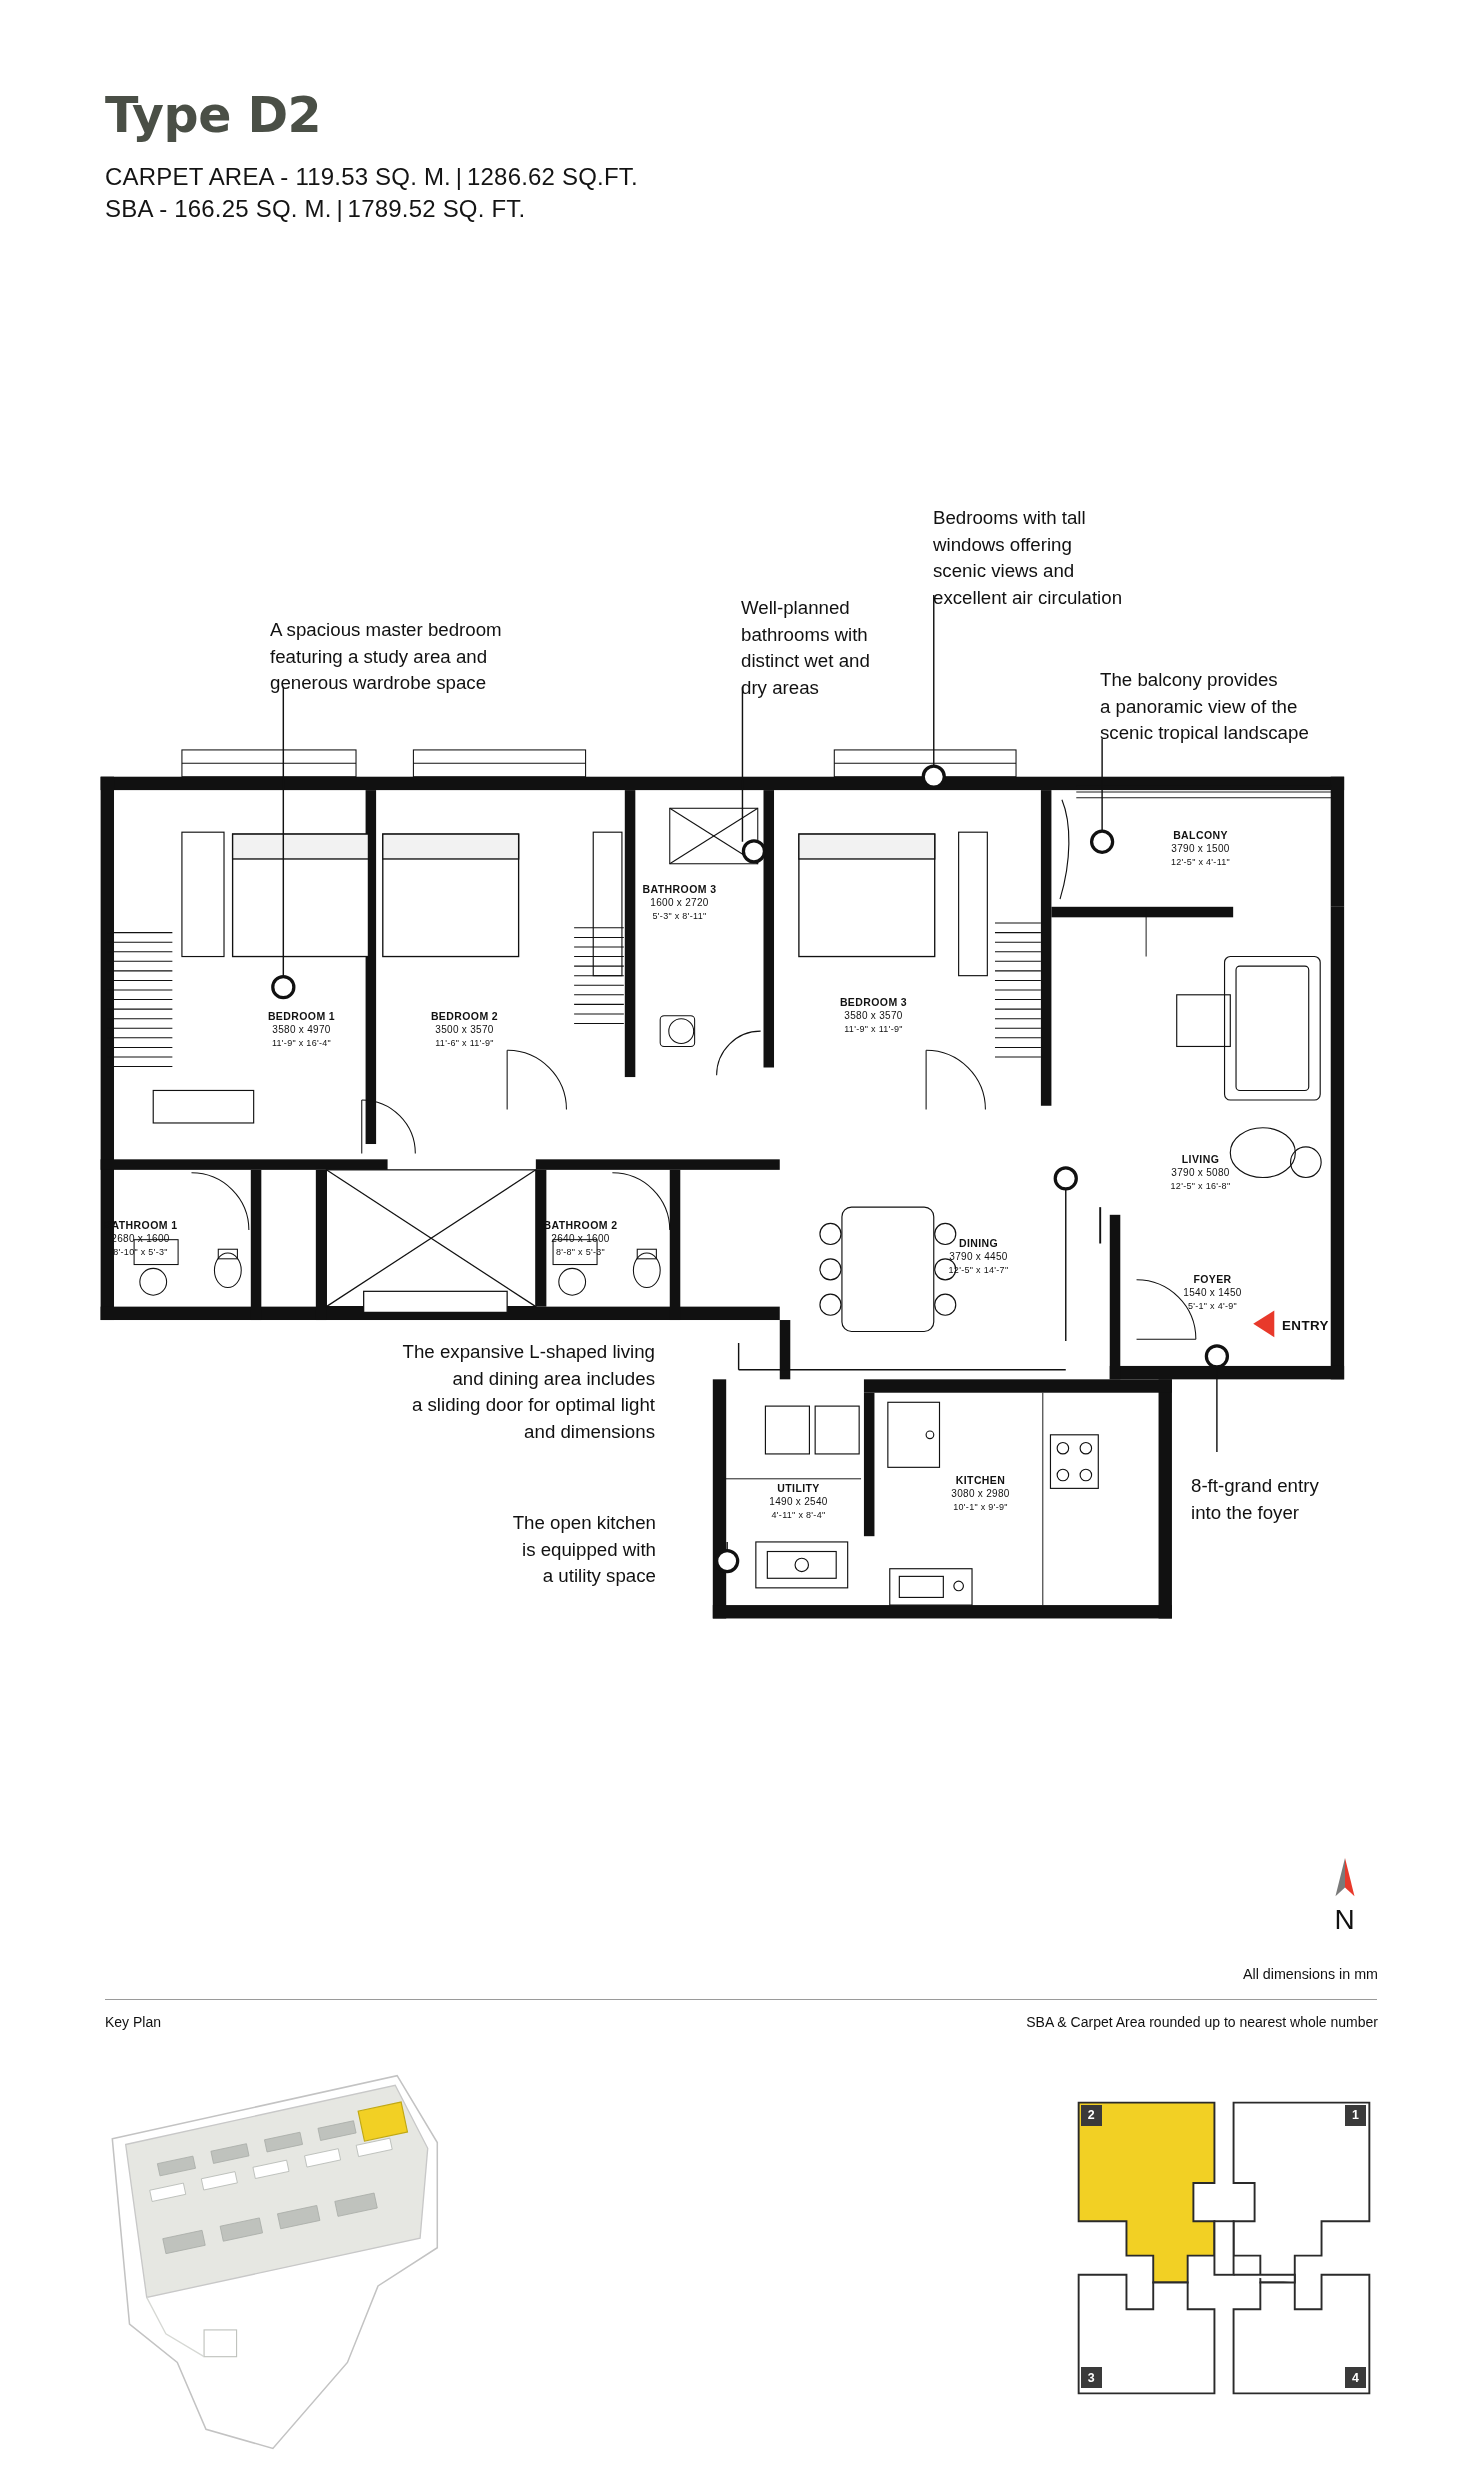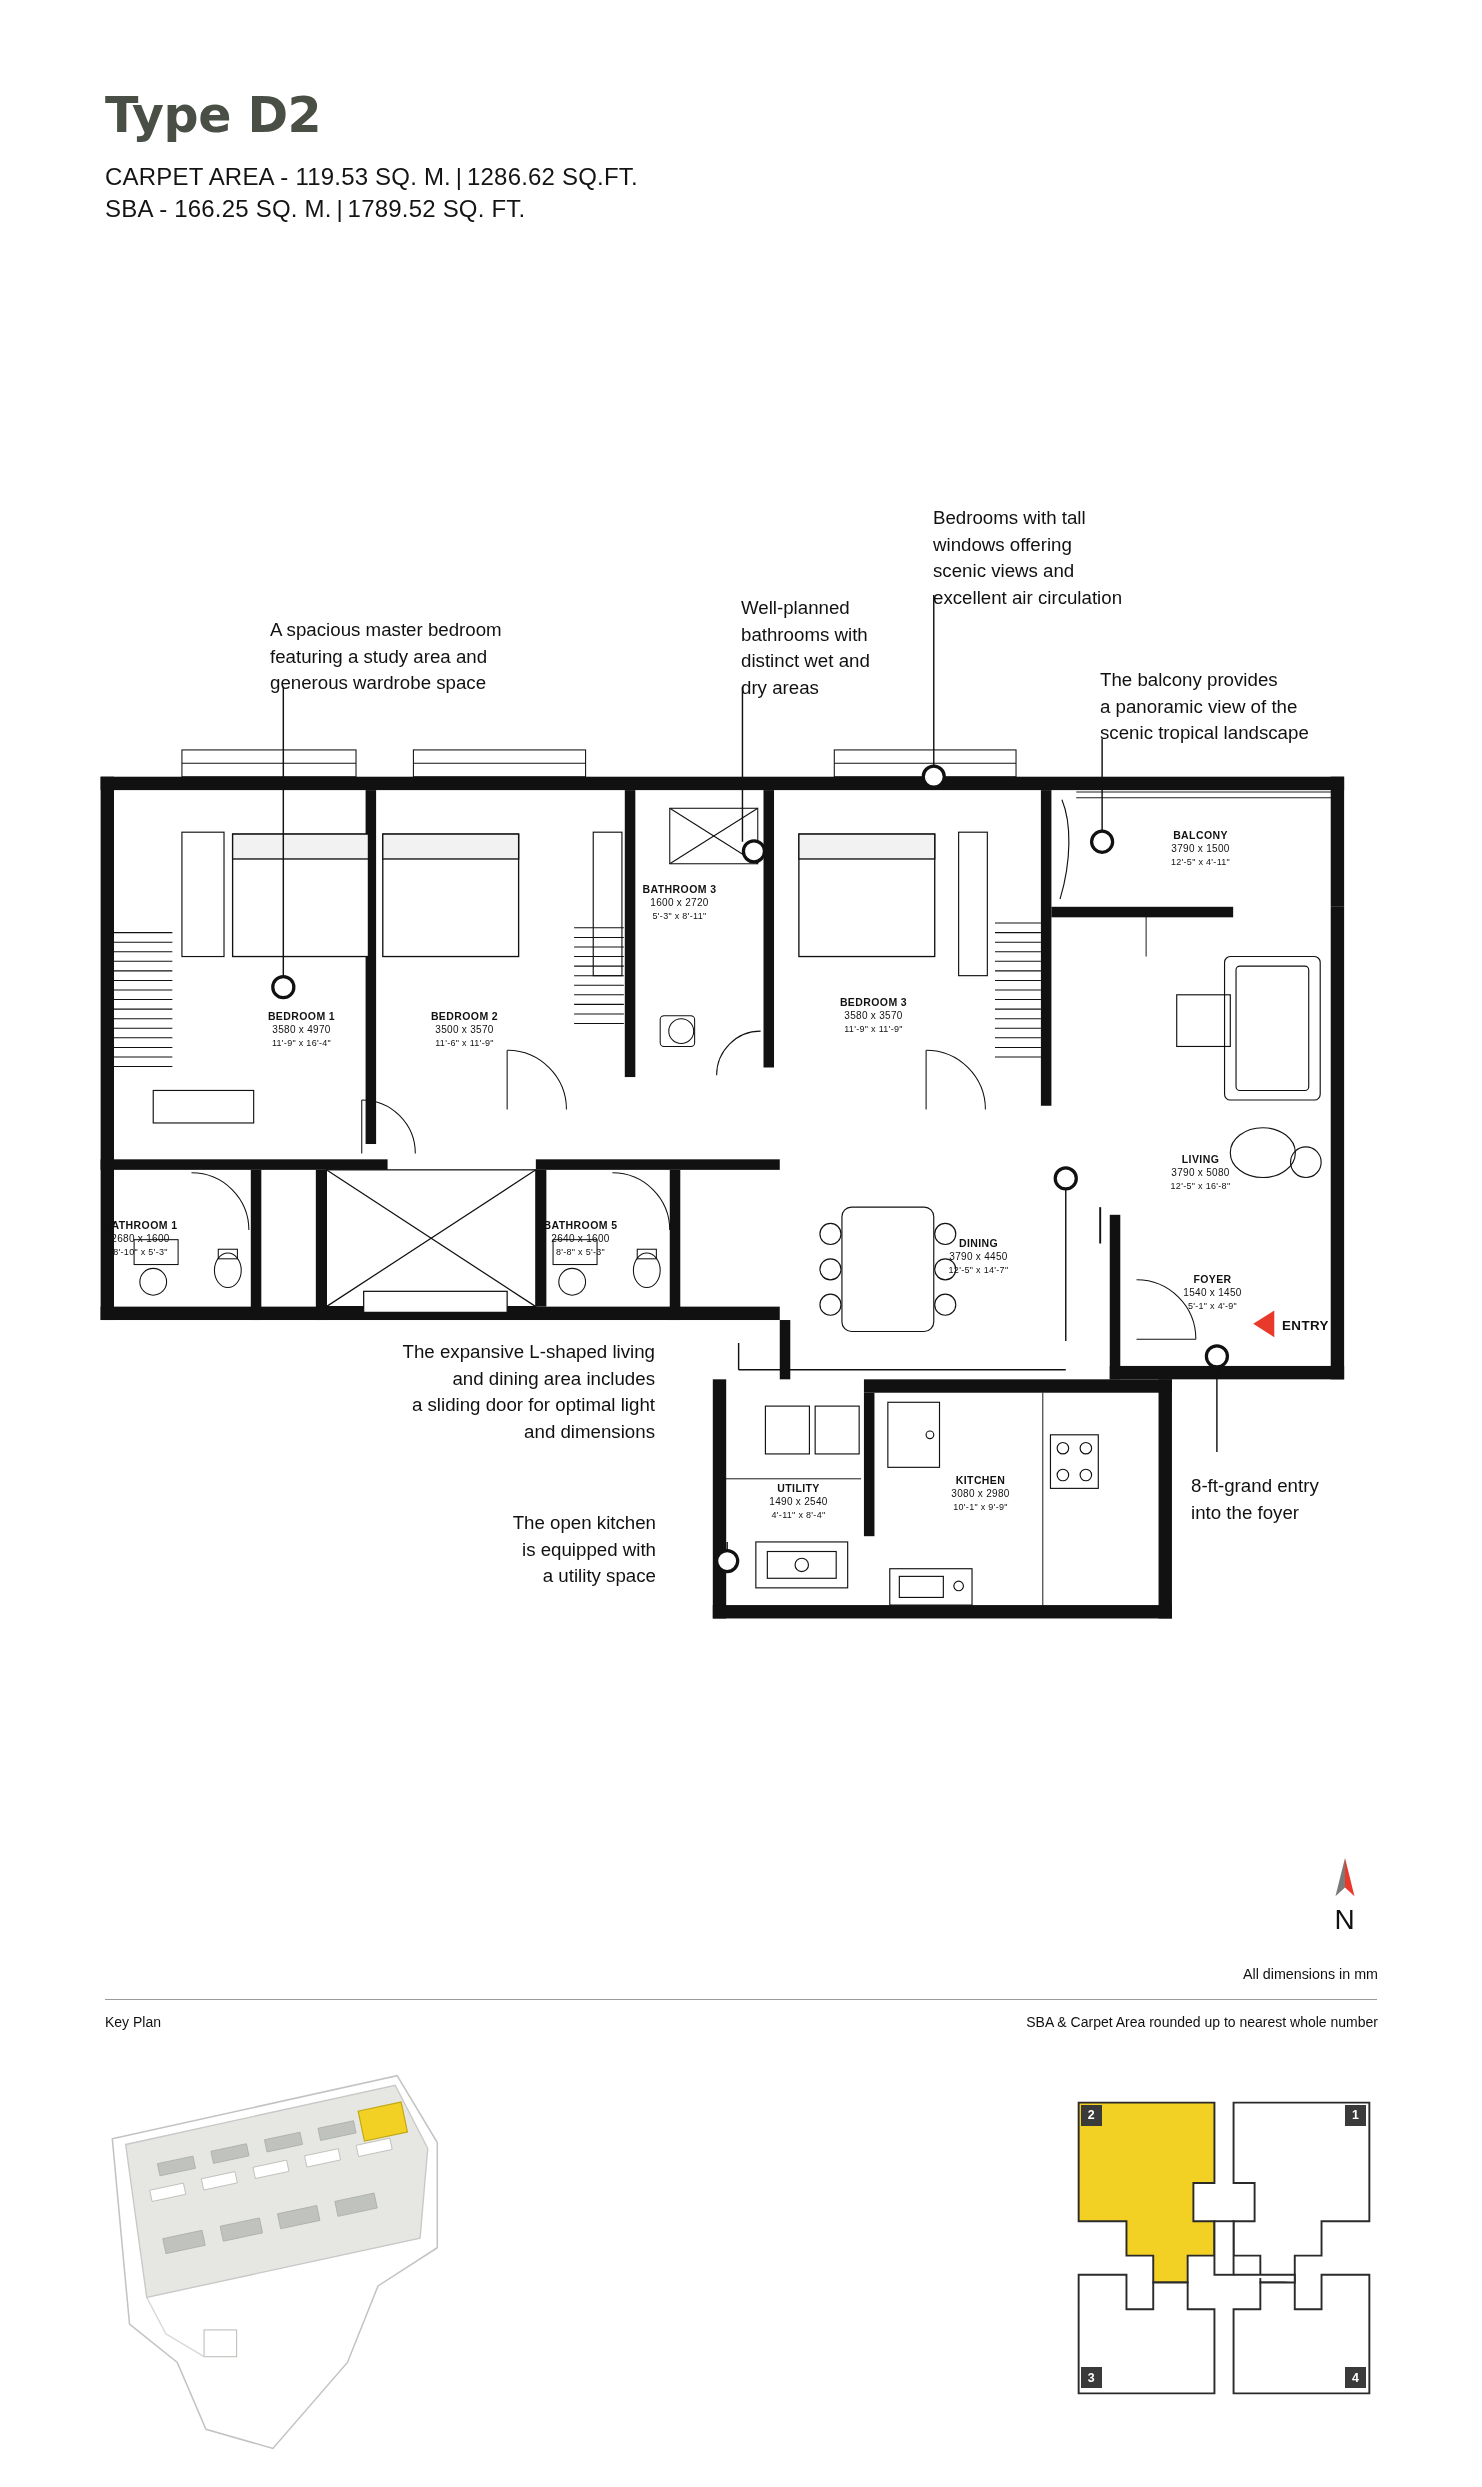--- a/index.html
+++ b/index.html
@@ -488,21 +488,21 @@
   <div class="d2">11'-9" x 11'-9"</div>
 </div>
 
 <div class="rlabel" style="left:59px; top:1218px; width:163px;">
   <div class="nm">BATHROOM 1</div>
   <div class="d1">2680 x 1600</div>
   <div class="d2">8'-10" x 5'-3"</div>
 </div>
 
 <div class="rlabel" style="left:499px; top:1218px; width:163px;">
-  <div class="nm">BATHROOM 5</div>
+  <div class="nm">BATHROOM 2</div>
   <div class="d1">2640 x 1600</div>
   <div class="d2">8'-8" x 5'-3"</div>
 </div>
 
 <div class="rlabel" style="left:598px; top:882px; width:163px;">
   <div class="nm">BATHROOM 3</div>
   <div class="d1">1600 x 2720</div>
   <div class="d2">5'-3" x 8'-11"</div>
 </div>
 

